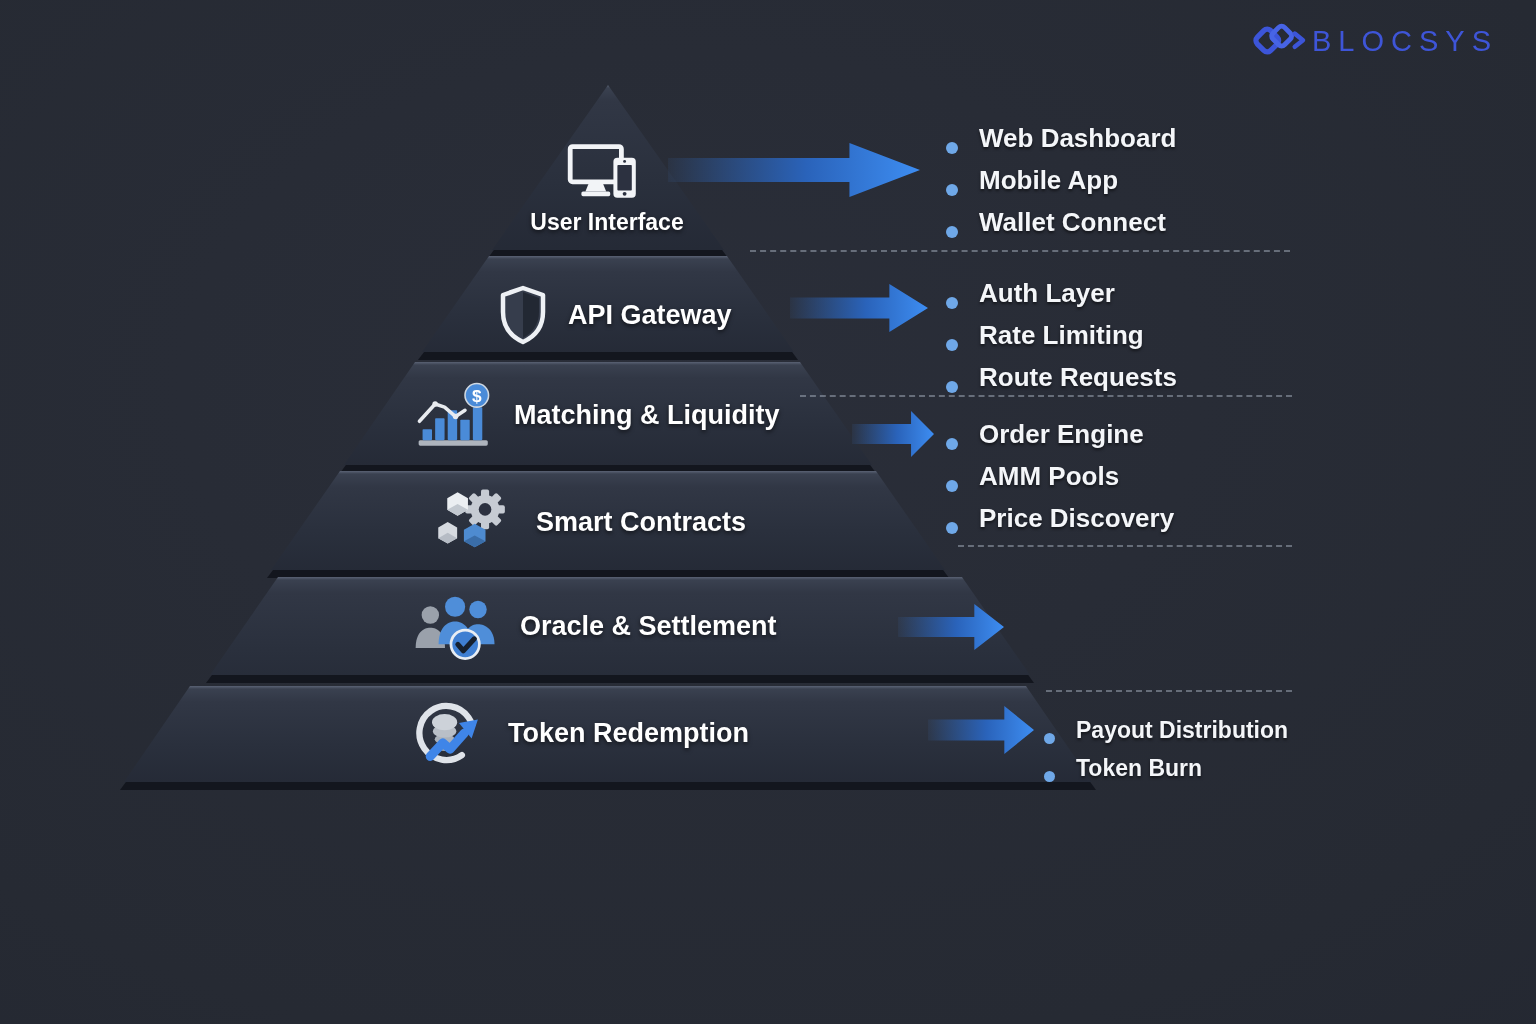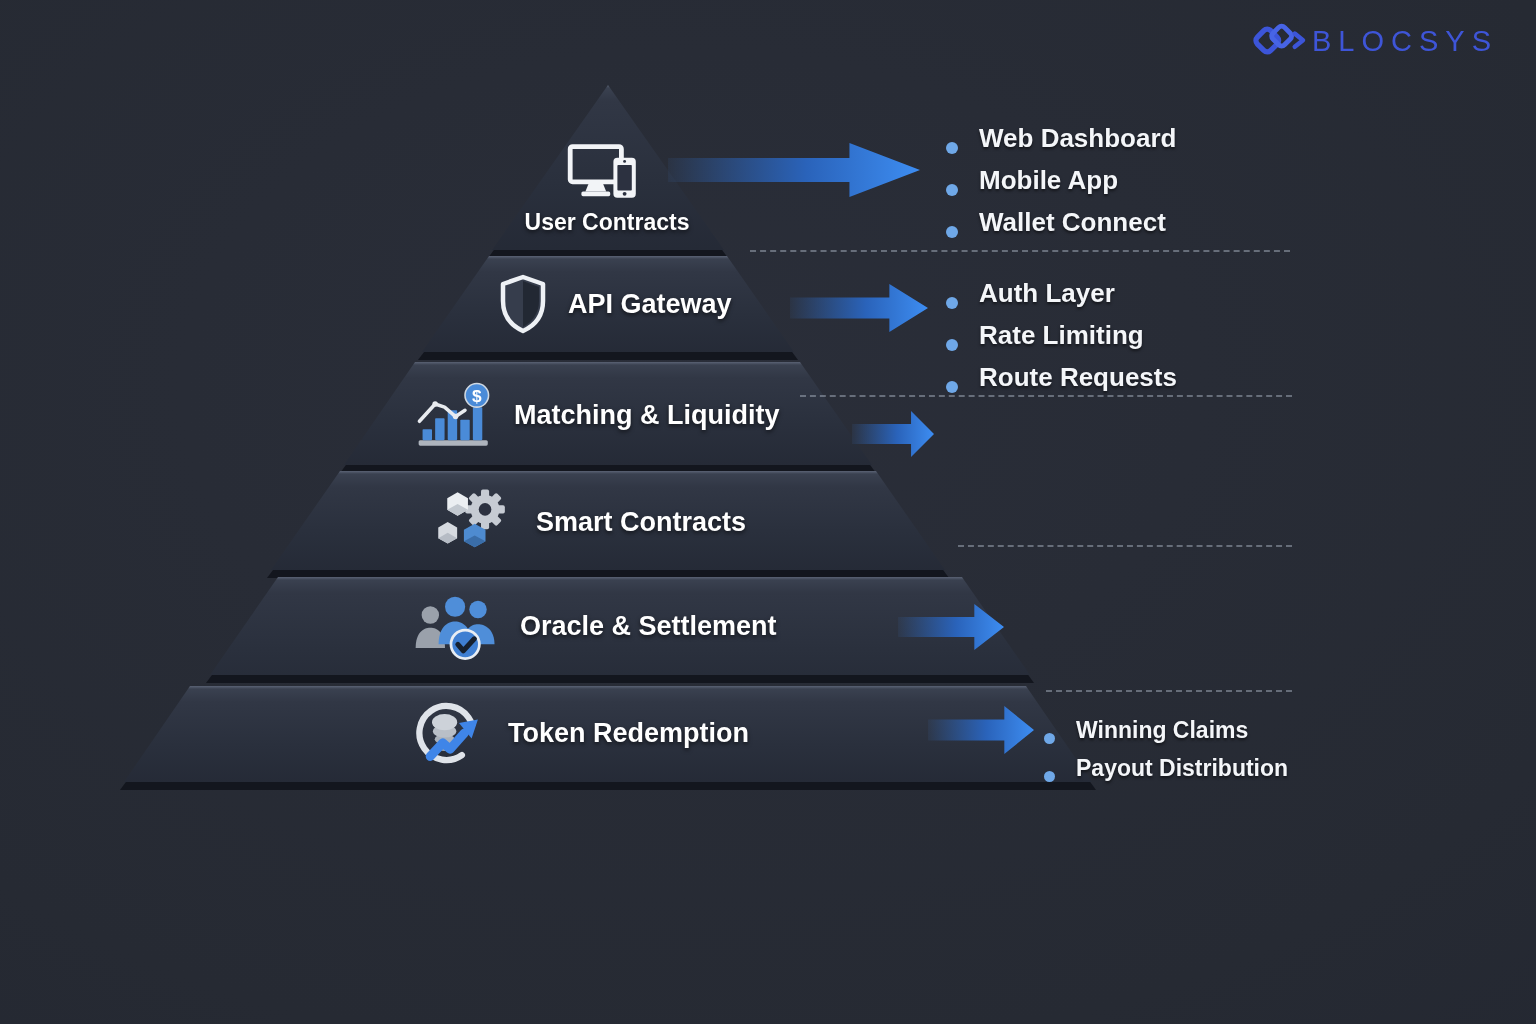--- a/index.html
+++ b/index.html
@@ -21,21 +21,21 @@
   
   .l1{left:486px;top:85px;width:242px;height:175px;}
   .l1 .face{clip-path:polygon(122px 0px,238px 165px,6px 165px);}
   .l1 .depth{clip-path:polygon(122px 10px,242px 173px,2px 173px);}
   .l1 .content{left:0;top:58px;width:100%;flex-direction:column;gap:6px;}
   .l1 .label{font-size:23px;}
   
   .l2{left:416px;top:256px;width:384px;height:106px;}
   .l2 .face{clip-path:polygon(73px 0px,311px 0px,378px 96px,6px 96px);}
   .l2 .depth{clip-path:polygon(73px 10px,313px 10px,382px 104px,2px 104px);}
-  .l2 .content{left:82px;top:13px;height:70px;}
+  .l2 .content{left:82px;top:24px;height:70px;}
   
   .l3{left:338px;top:362px;width:540px;height:113px;}
   .l3 .face{clip-path:polygon(77px 0px,462px 0px,534px 103px,6px 103px);}
   .l3 .depth{clip-path:polygon(77px 10px,464px 10px,538px 111px,2px 111px);}
   .l3 .content{left:76px;top:16px;height:74px;}
   
   .l4{left:265px;top:471px;width:686px;height:109px;}
   .l4 .face{clip-path:polygon(75px 0px,611px 0px,680px 99px,6px 99px);}
   .l4 .depth{clip-path:polygon(75px 10px,613px 10px,684px 107px,2px 107px);}
   .l4 .content{left:163px;top:14px;height:74px;}
@@ -98,21 +98,21 @@
     <div class="content">
       <svg width="80" height="60" viewBox="0 0 100 74">
         <rect x="4" y="4" width="64" height="44" rx="3" fill="none" stroke="#f2f4f7" stroke-width="6"></rect>
         <polygon points="28,48 44,48 49,60 23,60" fill="#f2f4f7"></polygon>
         <rect x="18" y="60" width="36" height="6" rx="2" fill="#f2f4f7"></rect>
         <rect x="58" y="18" width="28" height="50" rx="5" fill="#f2f4f7"></rect>
         <rect x="63" y="27" width="18" height="32" rx="1" fill="#2c3140"></rect>
         <circle cx="72" cy="22.5" r="1.8" fill="#2c3140"></circle>
         <circle cx="72" cy="63" r="2.4" fill="#2c3140"></circle>
       </svg>
-      <div class="label">User Contracts</div>
+      <div class="label">User Interface</div>
     </div>
   </div>
 
   <div class="layer l2">
     <div class="depth"></div>
     <div class="face"></div>
     <div class="content">
       <svg width="50" height="60" viewBox="0 0 50 60">
         <path d="M25 3 L45 10 V27 C45 43 36 52 25 57 C14 52 5 43 5 27 V10 Z" fill="#363d4c" stroke="#eef1f5" stroke-width="4.5" stroke-linejoin="round"></path>
         <path d="M25 7 L41 13 V27 C41 40 34 48 25 53 Z" fill="rgba(12,15,22,.45)"></path>
@@ -237,24 +237,38 @@
       </li>
     <li>
         <span class="dot"></span>
         <span>Rate Limiting</span>
       </li>
     <li>
         <span class="dot"></span>
         <span>Route Requests</span>
       </li>
   </ul>
+  <ul class="blist bl3">
+    <li>
+        <span class="dot"></span>
+        <span>Order Engine</span>
+      </li>
+    <li>
+        <span class="dot"></span>
+        <span>AMM Pools</span>
+      </li>
+    <li>
+        <span class="dot"></span>
+        <span>Price Discovery</span>
+      </li>
+  </ul>
   <ul class="blist bl5">
     <li>
         <span class="dot"></span>
-        <span>Winning Claims</span>
-      </li>
-    <li>
-        <span class="dot"></span>
         <span>Payout Distribution</span>
       </li>
+    <li>
+        <span class="dot"></span>
+        <span>Token Burn</span>
+      </li>
   </ul>
 
 </div>
 
 </body></html>

